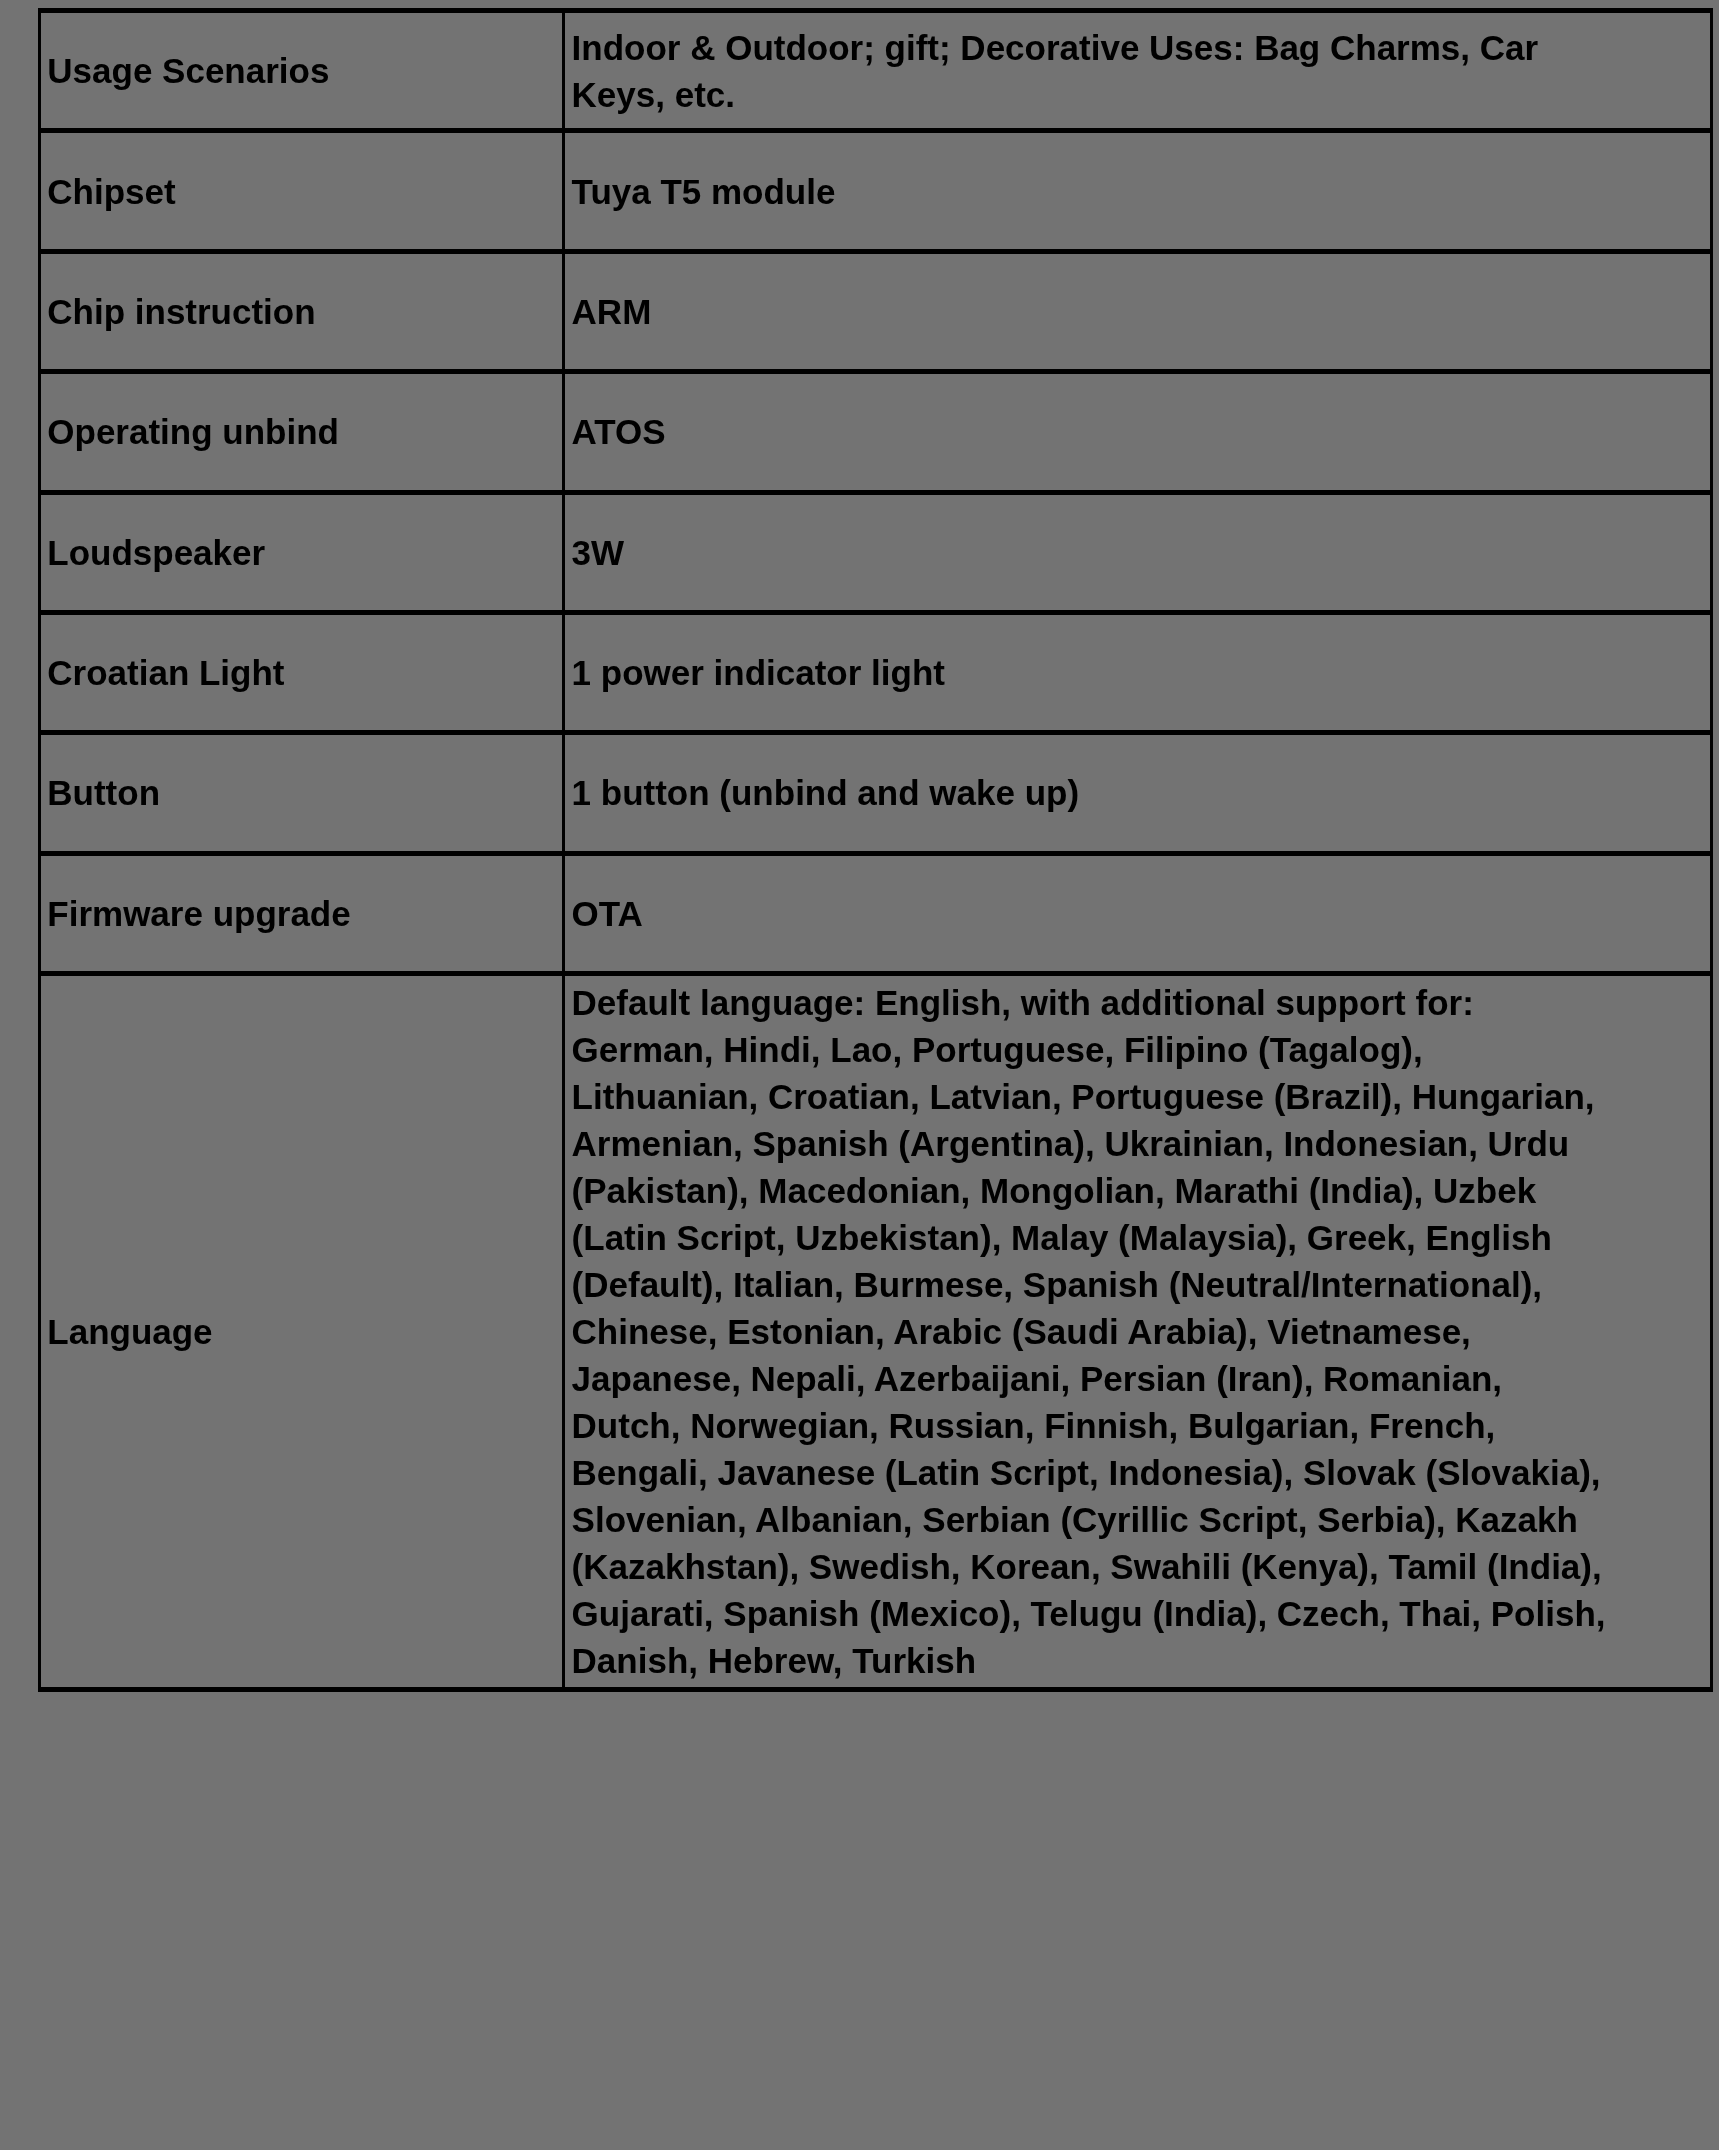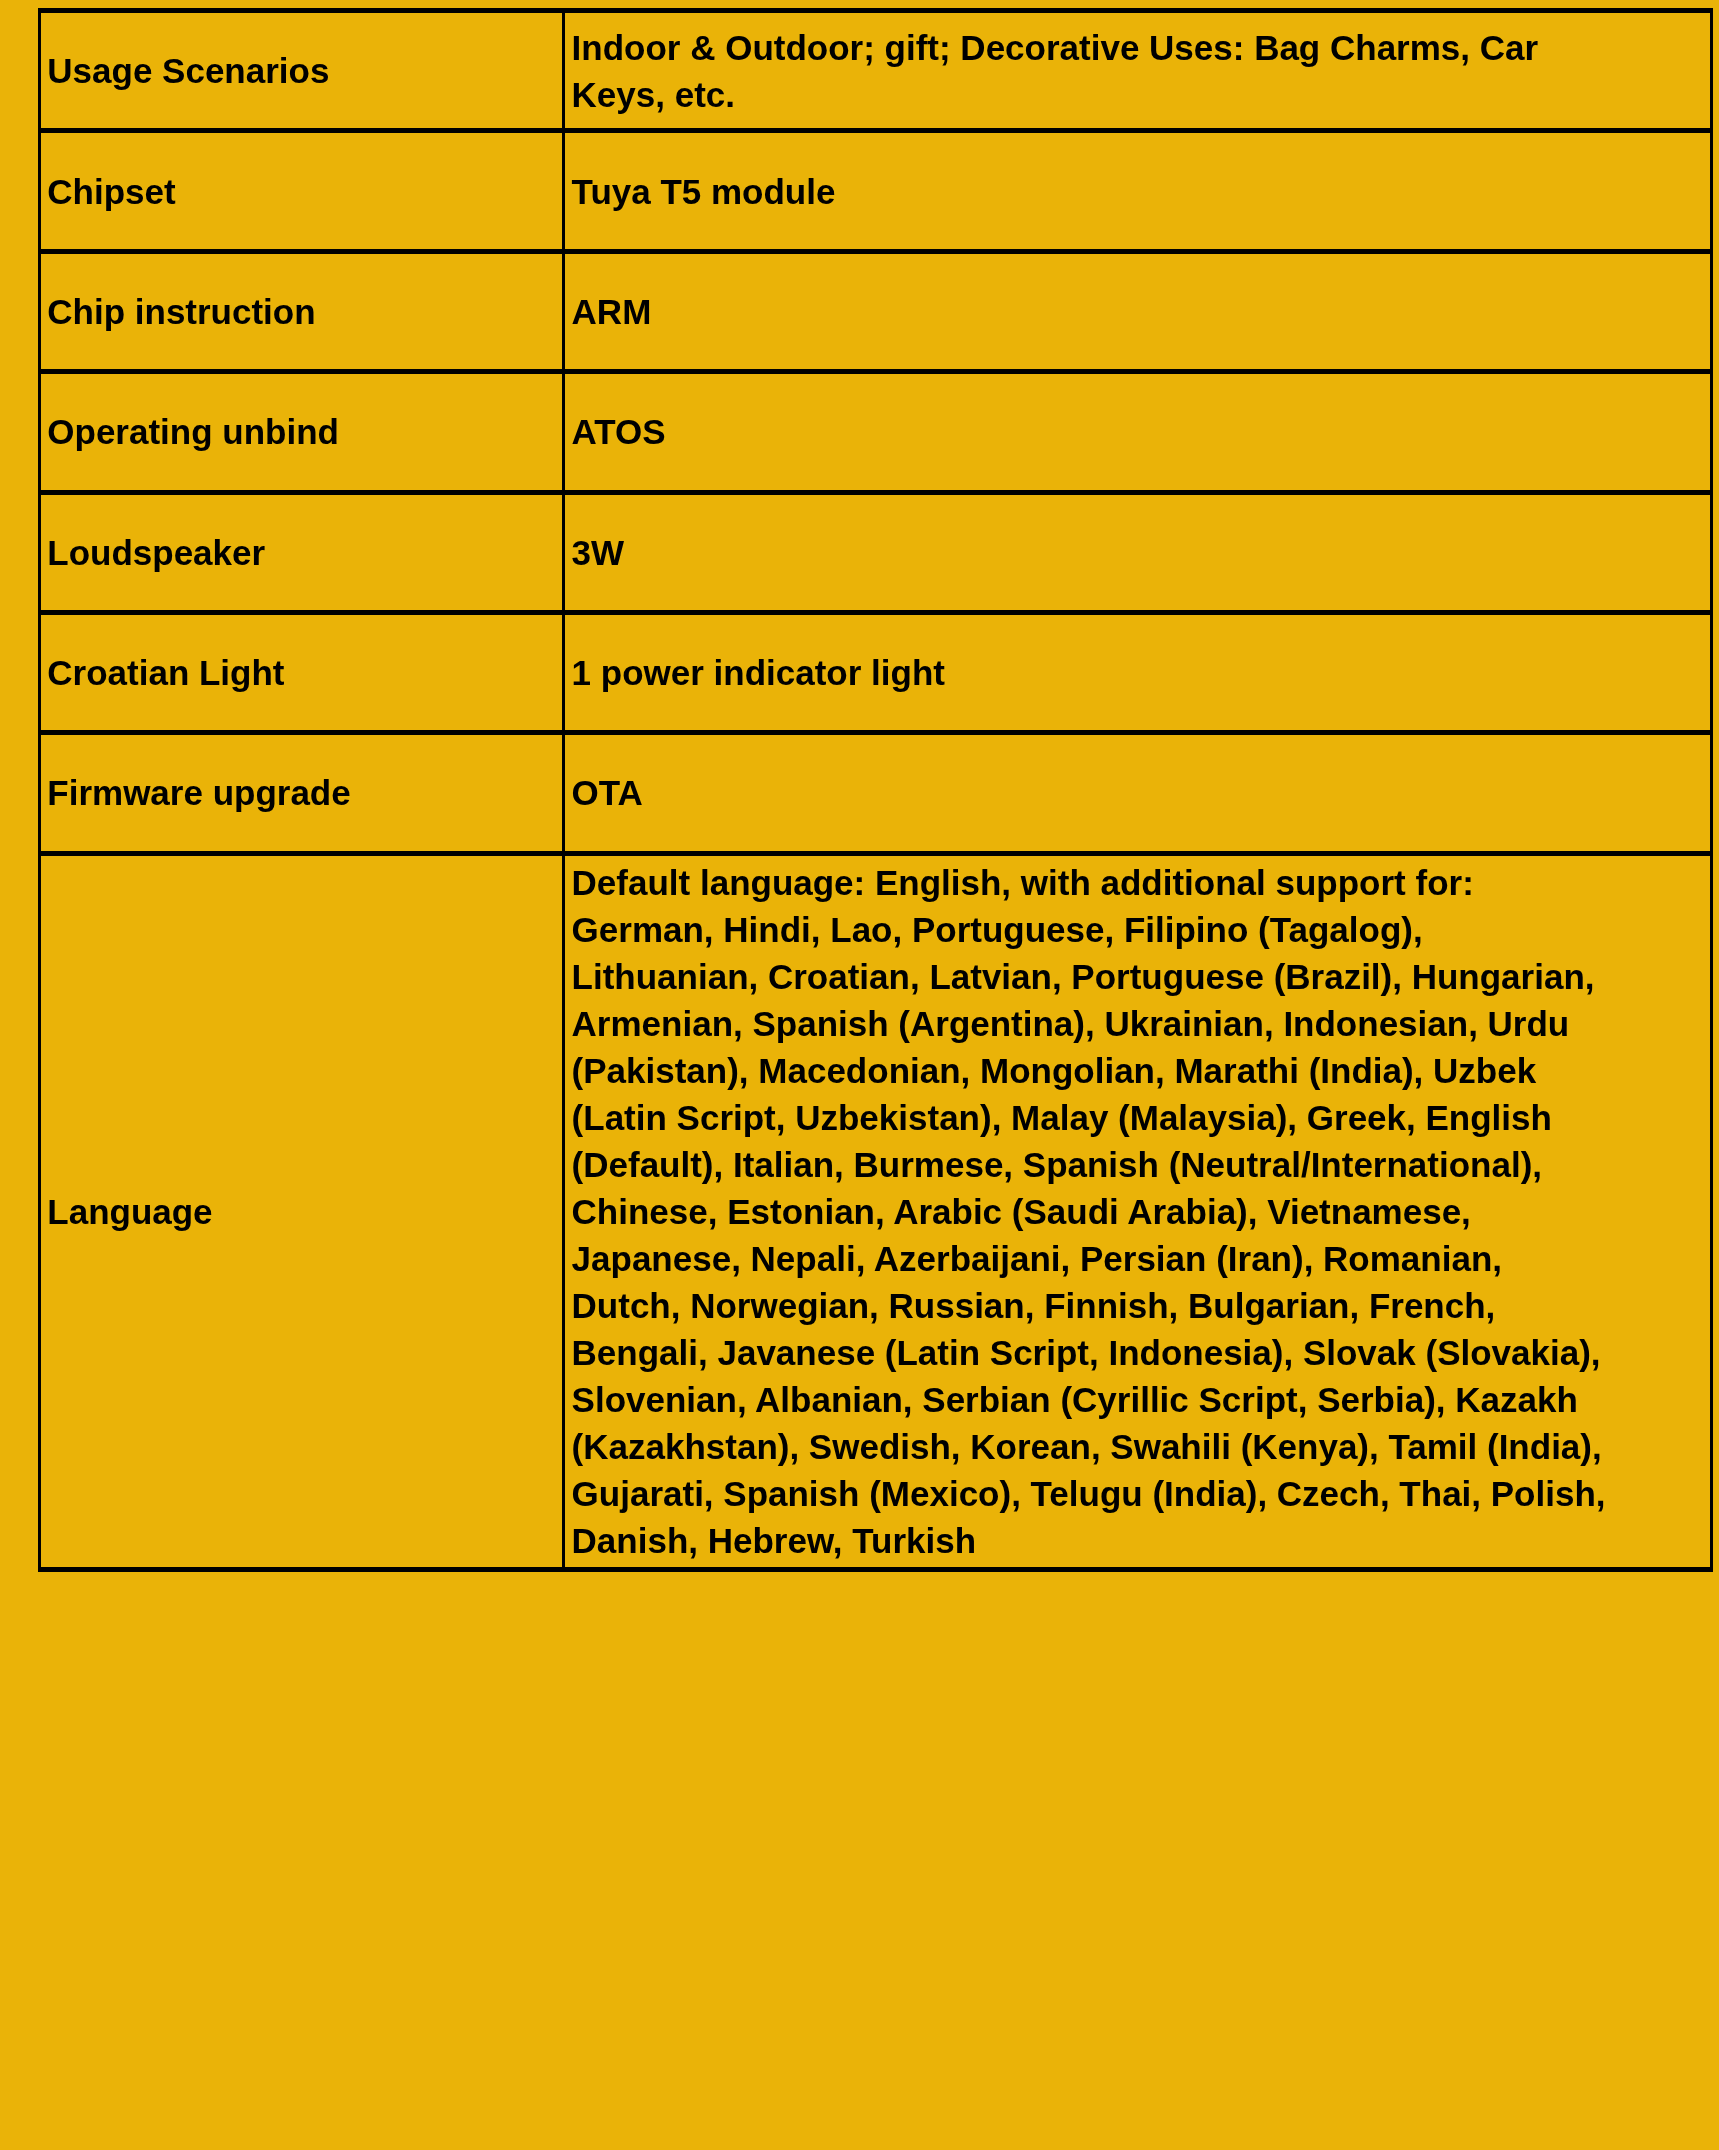--- a/index.html
+++ b/index.html
@@ -4,21 +4,21 @@
 <style>
   html, body {
     margin: 0;
     padding: 0;
     background: #ffffff;
   }
   .page {
     position: relative;
     width: 1719px;
     height: 2151px;
-    background: #eab308;
+    background: #737373;
     overflow: hidden;
   }
   table.spec {
     position: absolute;
     left: 38px;
     top: 8px;
     width: 1675px;
     border-collapse: collapse;
     table-layout: fixed;
   }
@@ -68,20 +68,24 @@
       </tr>
       <tr class="std-row">
         <td class="label-cell">Loudspeaker</td>
         <td class="value-cell">3W</td>
       </tr>
       <tr class="std-row">
         <td class="label-cell">Croatian Light</td>
         <td class="value-cell">1 power indicator light</td>
       </tr>
       <tr class="std-row">
+        <td class="label-cell">Button</td>
+        <td class="value-cell">1 button (unbind and wake up)</td>
+      </tr>
+      <tr class="std-row">
         <td class="label-cell">Firmware upgrade</td>
         <td class="value-cell">OTA</td>
       </tr>
       <tr class="lang-row">
         <td class="label-cell">Language</td>
         <td class="value-cell">Default language: English, with additional support for:
 German, Hindi, Lao, Portuguese, Filipino (Tagalog),
 Lithuanian, Croatian, Latvian, Portuguese (Brazil), Hungarian,
 Armenian, Spanish (Argentina), Ukrainian, Indonesian, Urdu
 (Pakistan), Macedonian, Mongolian, Marathi (India), Uzbek

